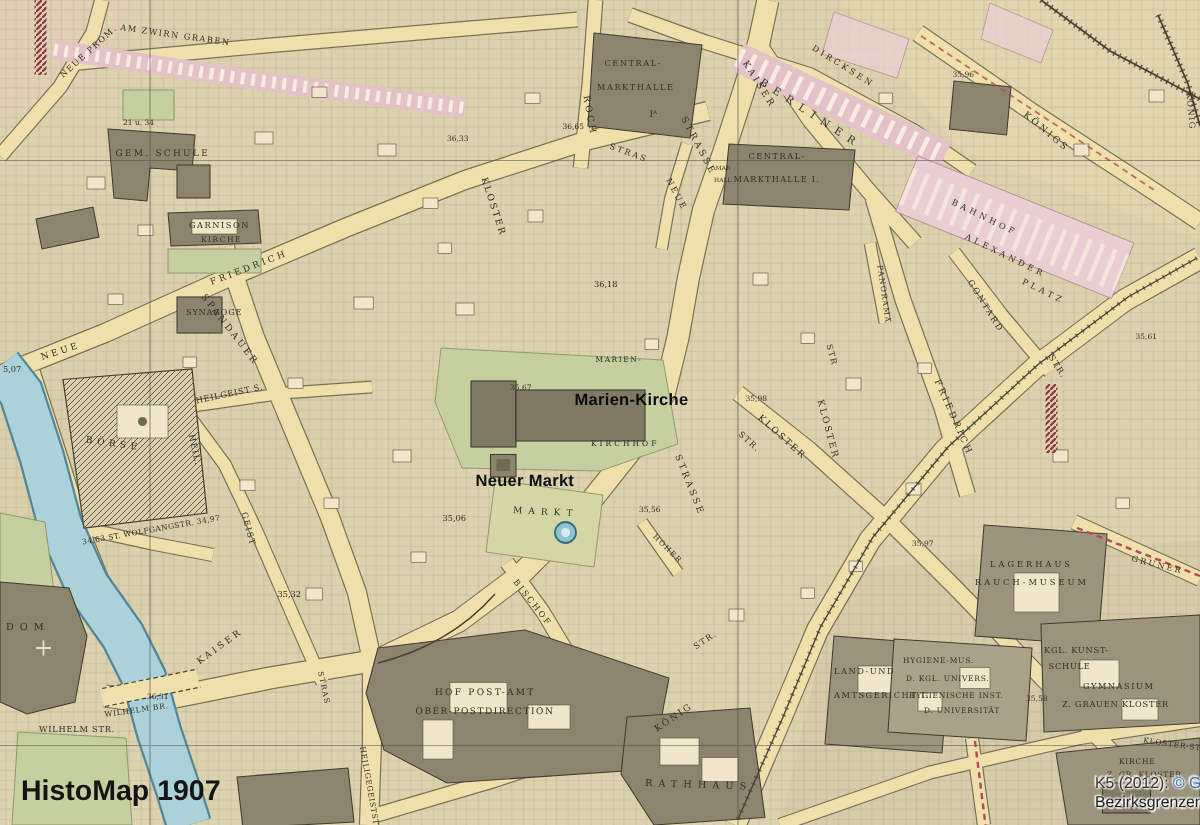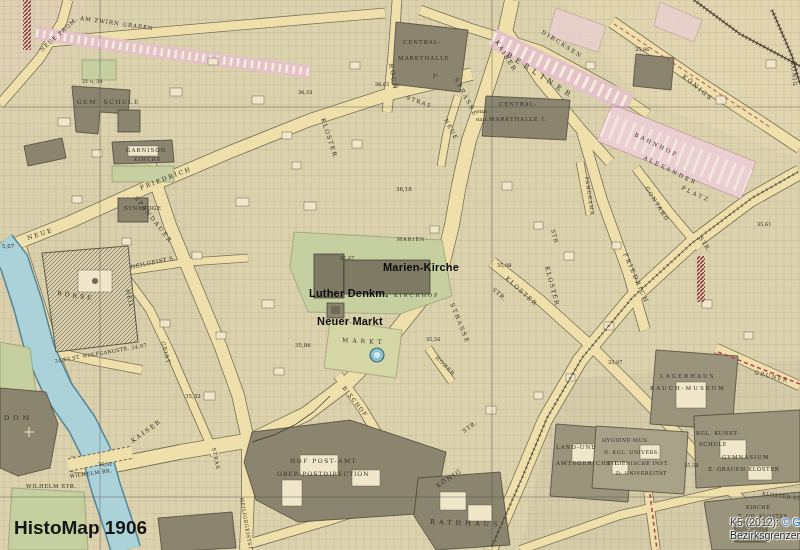--- a/index.html
+++ b/index.html
@@ -352,23 +352,22 @@
     <text transform="translate(757,226)" font-size="5">35,61</text>
     <text transform="translate(551,230) rotate(75)" font-size="5.5" letter-spacing="1">STR</text>
     <text transform="translate(298,94)" font-size="5">36,33</text>
     <text transform="translate(375,86)" font-size="5">36,65</text>
     <text transform="translate(240,498) rotate(80)" font-size="5" letter-spacing="0.5">HEILIGEGEISTSTR.</text>
     <text transform="translate(212,448) rotate(78)" font-size="5" letter-spacing="1">STRAS</text>
   </g>
 </svg>
 
 <div class="marker" style="left:383px;top:261px;">Marien-Kirche</div>
-<div class="marker" style="left:309px;top:287px;">Luther Denkm.</div>
 <div class="marker" style="left:317px;top:315px;text-align:center;">Neuer Markt</div>
 
-<div id="app-title">HistoMap 1906</div>
+<div id="app-title">HistoMap 1907</div>
 
 <div id="attribution">
   <div><span class="src">K5 (2012): </span><a href="#">© Ge</a></div>
   <div class="layer">Bezirksgrenzen</div>
 </div>
 
 </div>
 
 </body></html>

